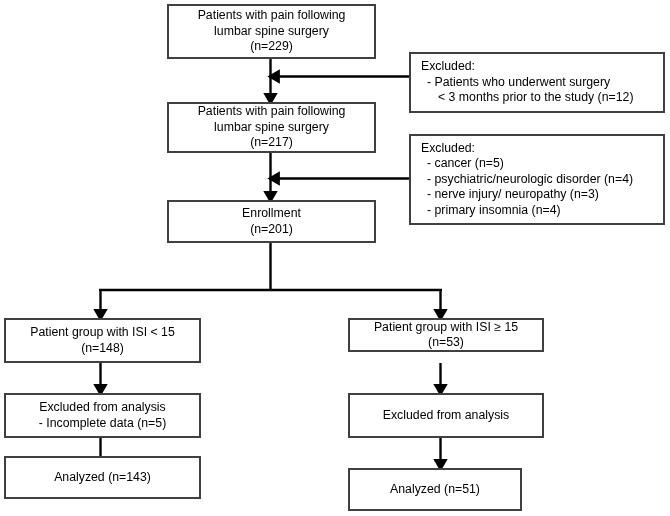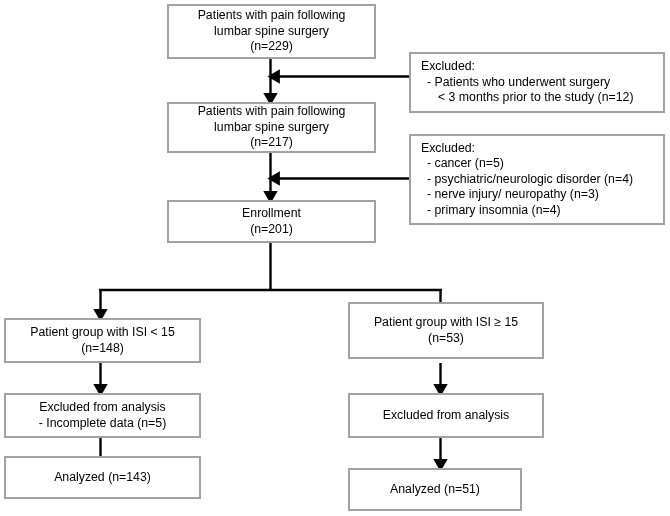--- a/index.html
+++ b/index.html
@@ -21,21 +21,21 @@
   #flow-svg {
     position: absolute;
     left: 0;
     top: 0;
     width: 670px;
     height: 516px;
   }
   .node {
     position: absolute;
     box-sizing: border-box;
-    border: 2px solid #a3a3a3;
+    border: 2px solid #404040;
     background: #ffffff;
     display: flex;
     flex-direction: column;
     justify-content: center;
     font-size: 12.3px;
     line-height: 15.5px;
     color: #000000;
     z-index: 2;
   }
   .node.center { align-items: center; text-align: center; }
@@ -52,21 +52,21 @@
   
   #node-excluded-1 { left: 409px; top: 52px;  width: 256px; height: 61px; }
   #node-excluded-2 { left: 409px; top: 134px; width: 256px; height: 91px; }
 
   
   #node-group-low      { left: 4px; top: 318px; width: 197px; height: 45px; }
   #node-excluded-low   { left: 4px; top: 393px; width: 197px; height: 45px; }
   #node-analyzed-low   { left: 4px; top: 456px; width: 197px; height: 43px; }
 
   
-  #node-group-high     { left: 348px; top: 302px; width: 196px; height: 57px; }
+  #node-group-high     { left: 348px; top: 318px; width: 196px; height: 34px; }
   #node-excluded-high  { left: 348px; top: 393px; width: 196px; height: 45px; }
   #node-analyzed-high  { left: 348px; top: 468px; width: 174px; height: 43px; }
 </style>
 </head>
 <body>
 
 <div id="flow-root">
 
   <svg id="flow-svg" viewBox="0 0 670 516" xmlns="http://www.w3.org/2000/svg">
     <defs>

